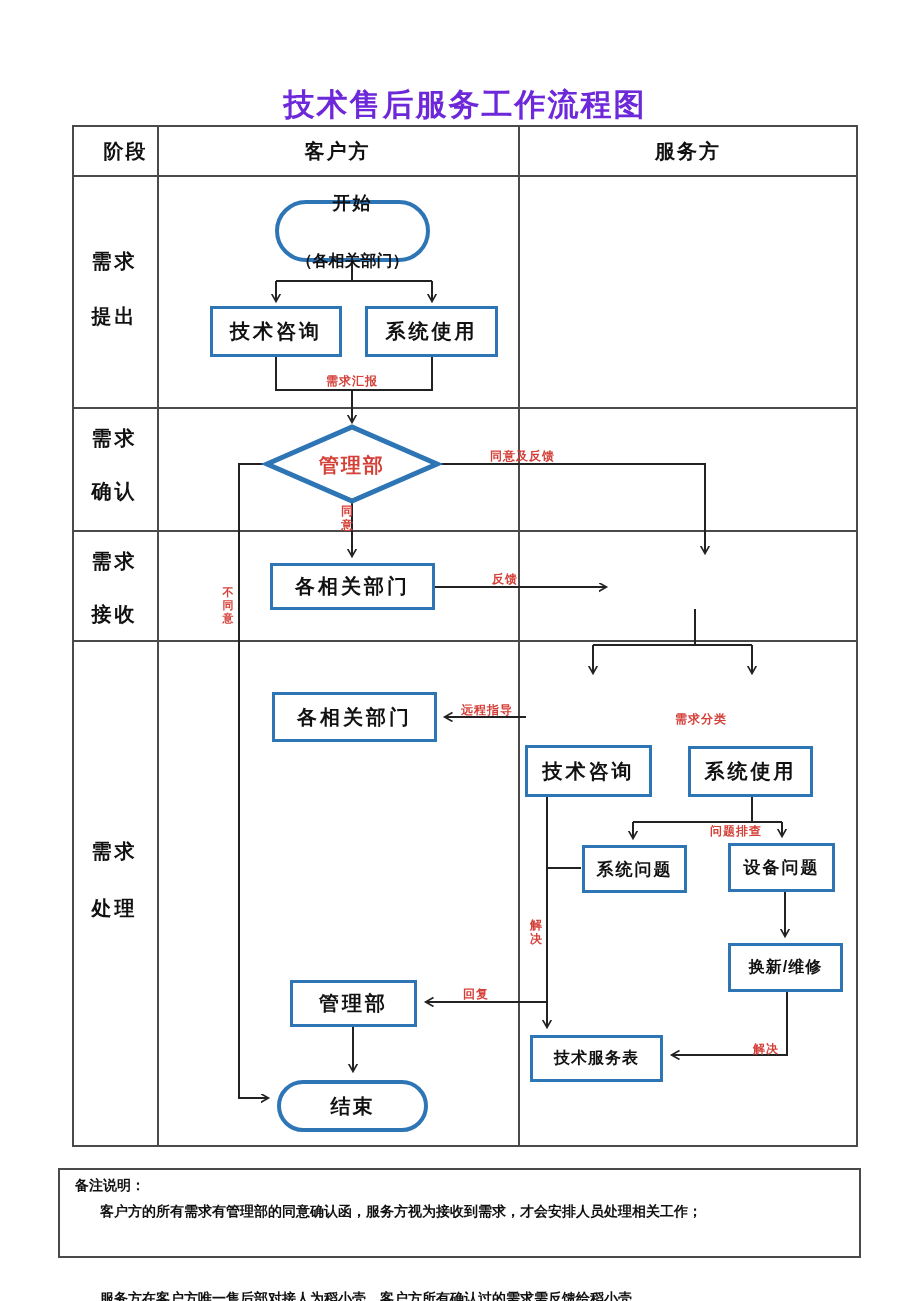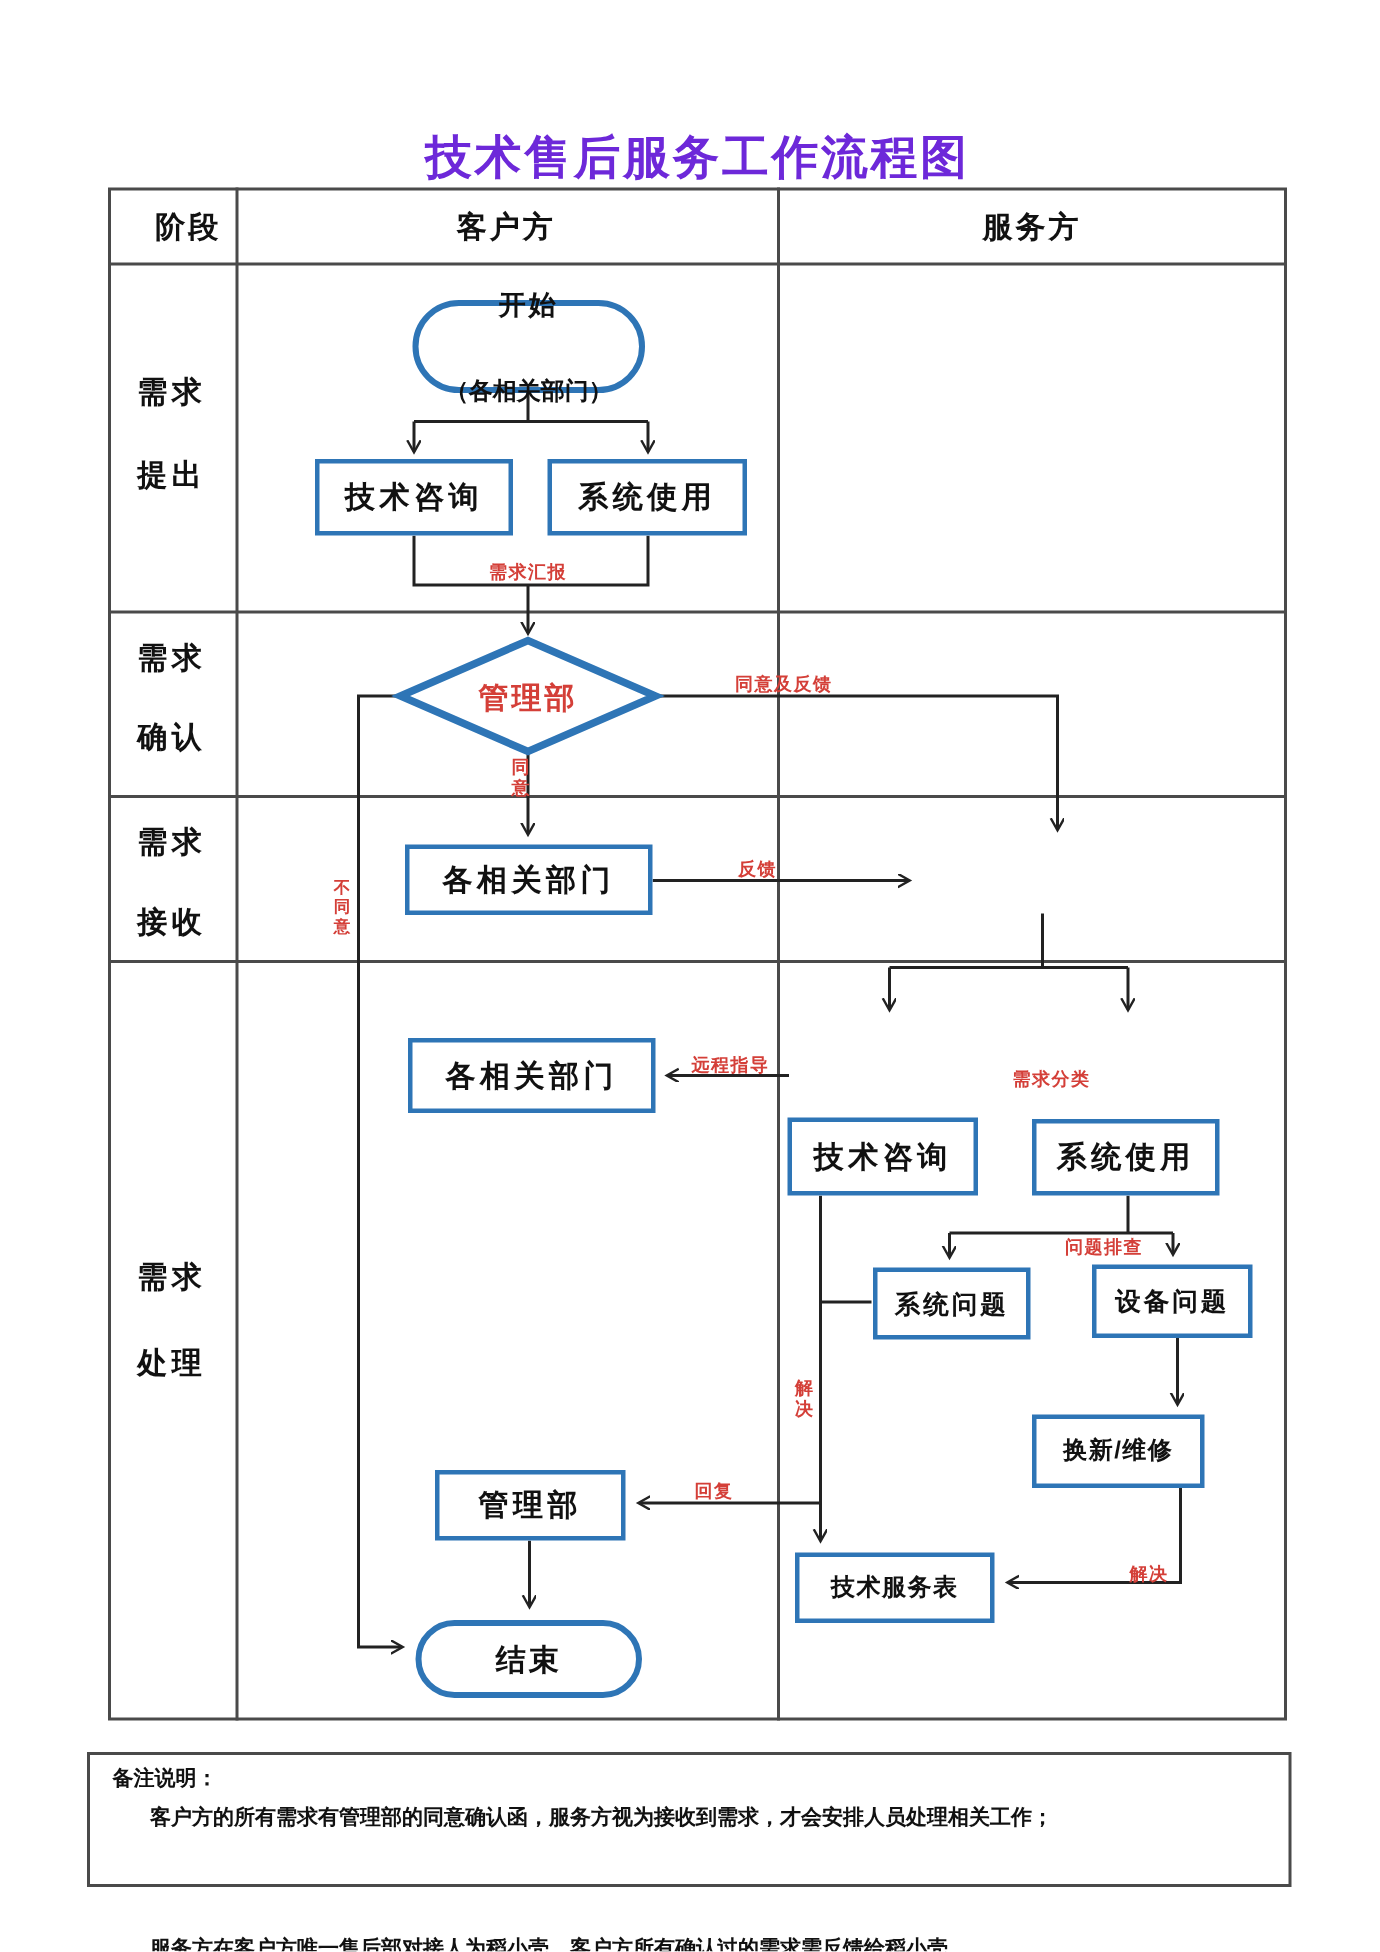--- a/index.html
+++ b/index.html
@@ -126,21 +126,21 @@
   </div>
   <div class="node" style="left:210px;top:306px;width:132px;height:51px;">技术咨询</div>
   <div class="node" style="left:365px;top:306px;width:133px;height:51px;">系统使用</div>
   <div class="diamond-text">管理部</div>
   <div class="node" style="left:270px;top:563px;width:165px;height:47px;">各相关部门</div>
   <div class="node" style="left:272px;top:692px;width:165px;height:50px;">各相关部门</div>
   <div class="node" style="left:525px;top:745px;width:127px;height:52px;">技术咨询</div>
   <div class="node" style="left:688px;top:746px;width:125px;height:51px;">系统使用</div>
   <div class="node sm" style="left:582px;top:845px;width:105px;height:48px;">系统问题</div>
   <div class="node sm" style="left:728px;top:843px;width:107px;height:49px;">设备问题</div>
-  <div class="node xs" style="left:688px;top:943px;width:115px;height:49px;">换新/维修</div>
+  <div class="node xs" style="left:728px;top:943px;width:115px;height:49px;">换新/维修</div>
   <div class="node xs" style="left:530px;top:1035px;width:133px;height:47px;">技术服务表</div>
   <div class="node" style="left:290px;top:980px;width:127px;height:47px;">管理部</div>
   <div class="node stadium" style="left:277px;top:1080px;width:151px;height:52px;font-size:20px;">结束</div>
 
   <div class="elabel" style="left:312px;top:373px;width:80px;text-align:center;">需求汇报</div>
   <div class="elabel" style="left:490px;top:448px;">同意及反馈</div>
   <div class="elabel vert" style="left:340px;top:504px;">同意</div>
   <div class="elabel vert" style="left:221px;top:586px;font-size:11px;">不同意</div>
   <div class="elabel" style="left:492px;top:571px;">反馈</div>
   <div class="elabel" style="left:675px;top:711px;">需求分类</div>

